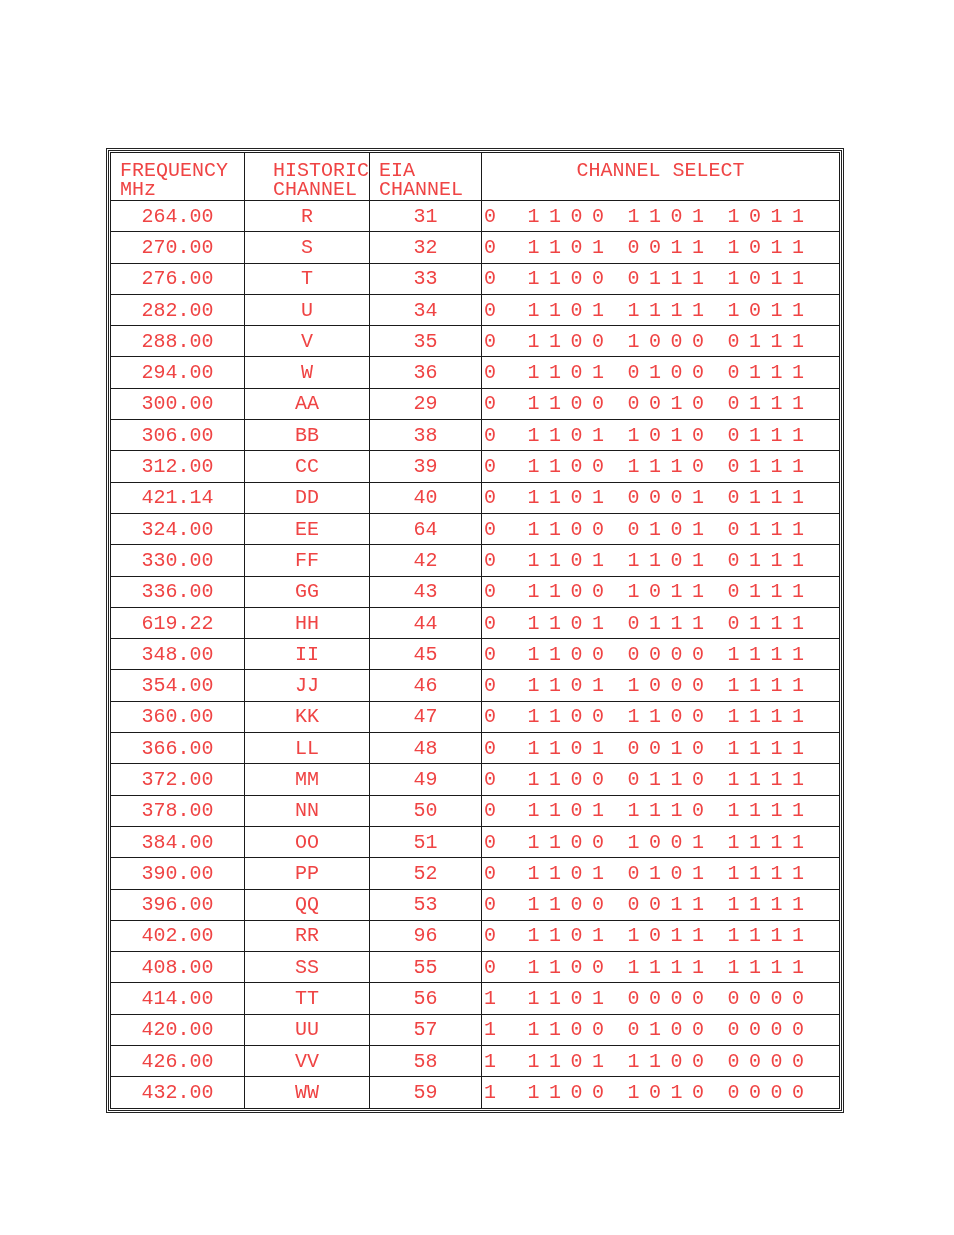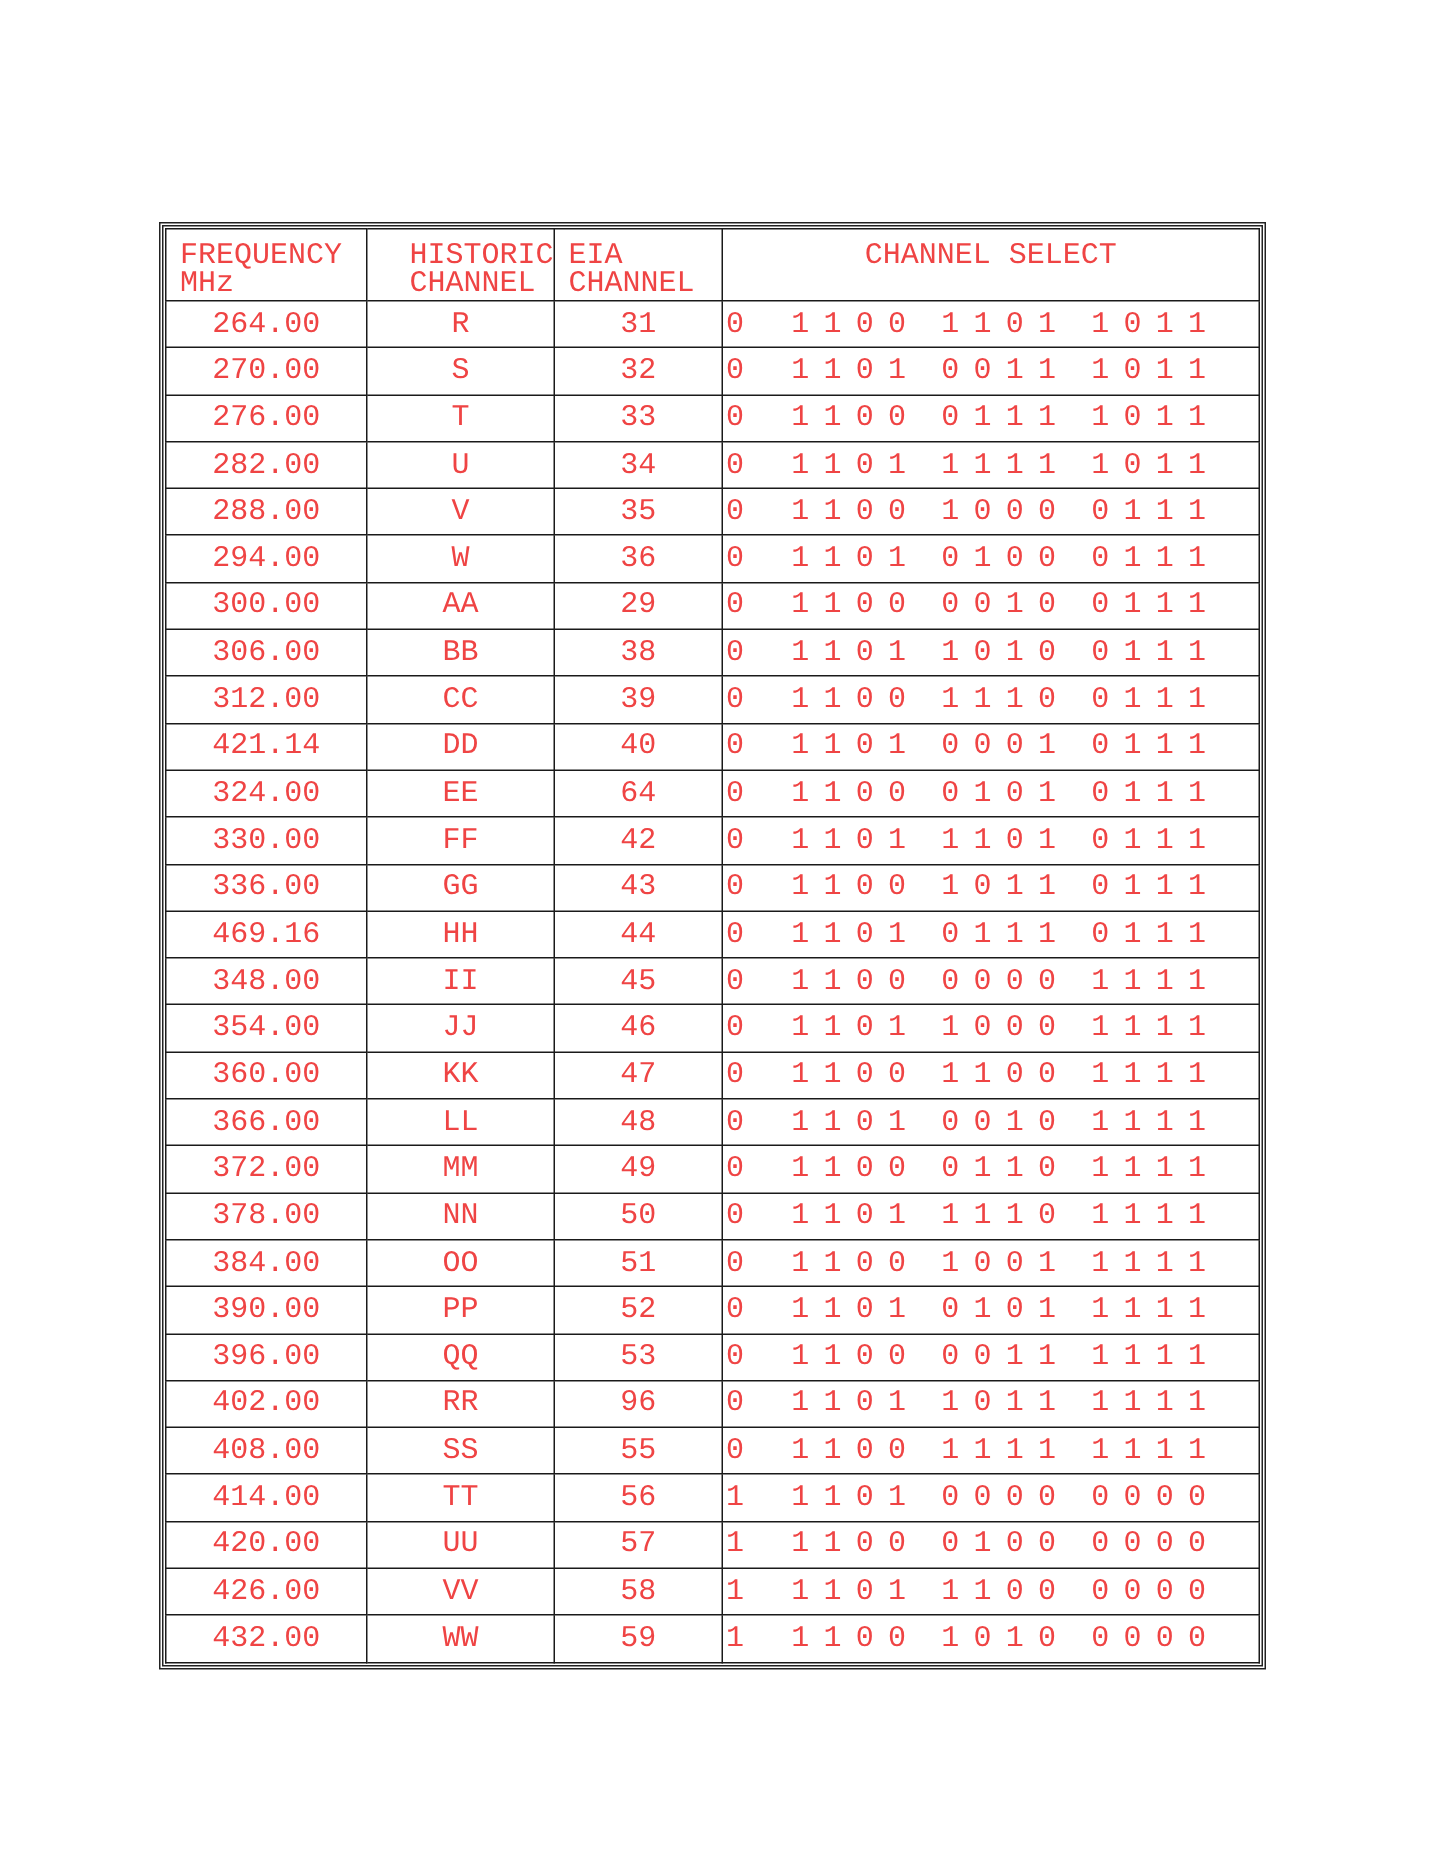--- a/index.html
+++ b/index.html
@@ -115,21 +115,21 @@
           <td>42</td>
           <td class="bits"><span><span class="bit">0</span></span><span class="gap"></span><span><span class="bit">1</span><span class="bit">1</span><span class="bit">0</span><span class="bit">1</span></span><span class="gap2"></span><span><span class="bit">1</span><span class="bit">1</span><span class="bit">0</span><span class="bit">1</span></span><span class="gap2"></span><span><span class="bit">0</span><span class="bit">1</span><span class="bit">1</span><span class="bit">1</span></span></td>
         </tr>
         <tr>
           <td>336.00</td>
           <td>GG</td>
           <td>43</td>
           <td class="bits"><span><span class="bit">0</span></span><span class="gap"></span><span><span class="bit">1</span><span class="bit">1</span><span class="bit">0</span><span class="bit">0</span></span><span class="gap2"></span><span><span class="bit">1</span><span class="bit">0</span><span class="bit">1</span><span class="bit">1</span></span><span class="gap2"></span><span><span class="bit">0</span><span class="bit">1</span><span class="bit">1</span><span class="bit">1</span></span></td>
         </tr>
         <tr>
-          <td>469.16</td>
+          <td>619.22</td>
           <td>HH</td>
           <td>44</td>
           <td class="bits"><span><span class="bit">0</span></span><span class="gap"></span><span><span class="bit">1</span><span class="bit">1</span><span class="bit">0</span><span class="bit">1</span></span><span class="gap2"></span><span><span class="bit">0</span><span class="bit">1</span><span class="bit">1</span><span class="bit">1</span></span><span class="gap2"></span><span><span class="bit">0</span><span class="bit">1</span><span class="bit">1</span><span class="bit">1</span></span></td>
         </tr>
         <tr>
           <td>348.00</td>
           <td>II</td>
           <td>45</td>
           <td class="bits"><span><span class="bit">0</span></span><span class="gap"></span><span><span class="bit">1</span><span class="bit">1</span><span class="bit">0</span><span class="bit">0</span></span><span class="gap2"></span><span><span class="bit">0</span><span class="bit">0</span><span class="bit">0</span><span class="bit">0</span></span><span class="gap2"></span><span><span class="bit">1</span><span class="bit">1</span><span class="bit">1</span><span class="bit">1</span></span></td>
         </tr>

